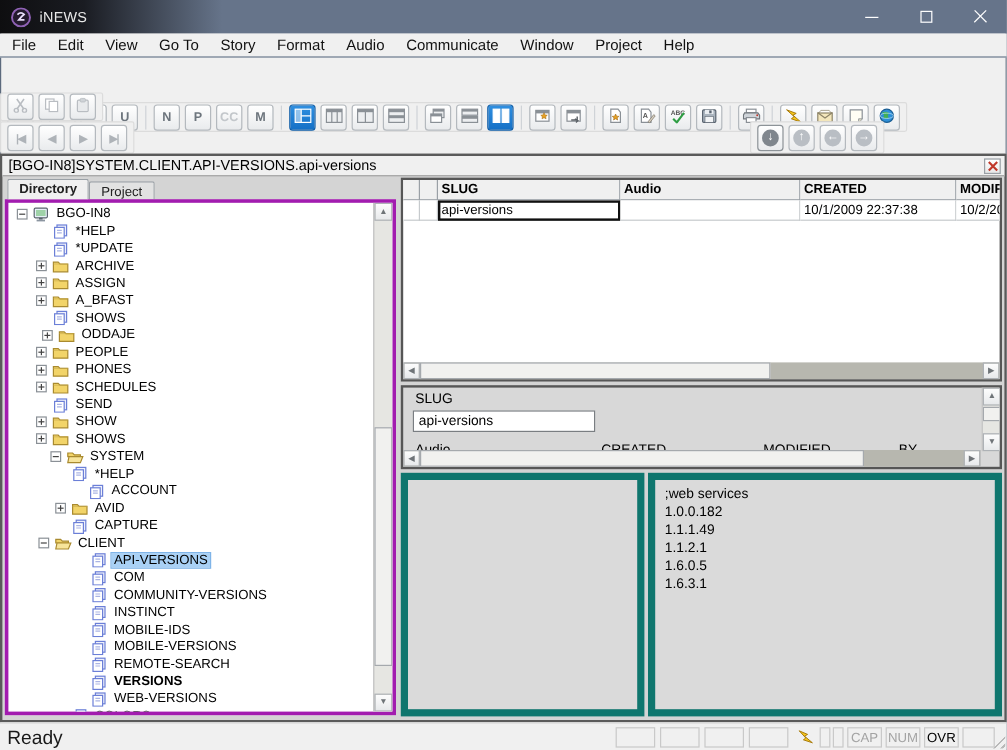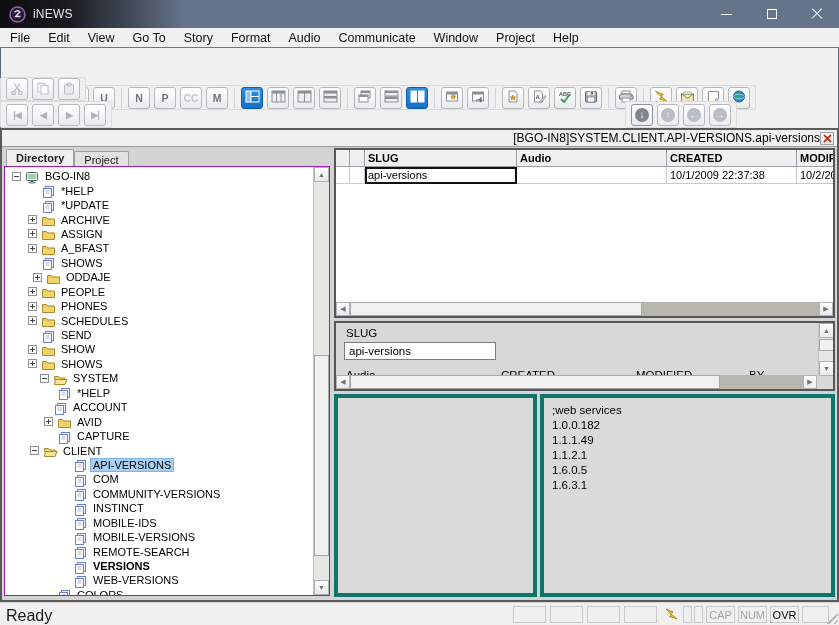--- a/index.html
+++ b/index.html
@@ -42,30 +42,30 @@
   .navglyph { font-size:9px; color:#aeb3b8; font-weight:bold; letter-spacing:-1px; }
   .roundbtn { width:22px; height:22px; border:1px solid #b4b9be; border-radius:3px; background:linear-gradient(#ffffff,#e9ebed); display:flex; align-items:center; justify-content:center; }
   .roundbtn.primary { border-color:#8d9398; }
   .circ { width:14px; height:14px; border-radius:50%; background:#b9bec4; color:#fff; font-size:10px; line-height:14px; text-align:center; font-weight:bold; }
   .circ.dark { background:#7f868d; }
   .arrowsbox { position:absolute; left:625px; top:0; }
 
   
   .docwin { position:absolute; left:0; top:128px; width:839px; height:474px; border:2px solid #5a5a5a; background:#d4d4d4; }
   .doctitle { height:17px; background:#f0f0f0; border-bottom:1px solid #9a9a9a; display:flex; align-items:center; padding:0 3px 0 5px; }
-  .doctitle .dtext { font-size:12px; color:#000; flex:1; white-space:nowrap; overflow:hidden;text-align:right; }
+  .doctitle .dtext { font-size:12px; color:#000; flex:1; white-space:nowrap; overflow:hidden; }
   .docclose { width:14px; height:13px; border:1px solid #9aa0a6; background:linear-gradient(#fff,#e8e8e8); display:flex; align-items:center; justify-content:center; }
   .docbody { position:relative; height:452px; }
 
   
   .leftpane { position:absolute; left:2px; top:1px; width:326px; height:448px; }
   .tabs { height:17px; display:flex; align-items:flex-end; padding-left:2px; position:relative; }
   .tab { font-size:11px; padding:2px 9px 1px; border:1px solid #9aa0a6; border-bottom:none; background:#e2e2e2; color:#222; border-radius:2px 2px 0 0; position:relative; top:1px; height:15px; }
   .tab.active { background:#f0f0f0; height:17px; top:1px; z-index:2; font-weight:bold; }
-  .tree { position:absolute; left:0; top:18px; right:0; bottom:0; background:#fff; border:1px solid #a21caf; overflow:hidden; }
+  .tree { position:absolute; left:0; top:18px; right:0; bottom:0; background:#fff; border:3px solid #a21caf; overflow:hidden; }
   .treeinner { position:absolute; left:1px; top:2px; right:17px; bottom:0; overflow:hidden; }
   .trow { height:14.45px; display:flex; align-items:center; white-space:nowrap; }
   .texp { width:9px; height:9px; min-width:9px; border:1px solid #8a9096; background:#fff; position:relative; margin-right:4px; }
   .texp:before { content:""; position:absolute; left:1px; top:3px; width:5px; height:1px; background:#444; }
   .texp.plus:after { content:""; position:absolute; left:3px; top:1px; width:1px; height:5px; background:#444; }
   .tspacer { width:13px; min-width:13px; }
   .ticon { width:15px; min-width:15px; height:13px; margin-right:3px; }
   .tlabel { font-size:11px; color:#000; padding:0 2px; }
   .trow.selected .tlabel { background:#a9d1f5; outline:1px solid #7fb4e8; }
 
@@ -84,21 +84,21 @@
   .hcell { height:17px; background:#f0f0f0; border-right:1px solid #9aa0a6; border-bottom:1px solid #9aa0a6; font-size:11px; font-weight:bold; color:#000; padding:2px 0 0 3px; overflow:hidden; white-space:nowrap; }
   .dcell { height:17px; background:#fff; border-right:1px solid #c6cacd; border-bottom:1px solid #c6cacd; font-size:11px; color:#000; padding:2px 0 0 3px; overflow:hidden; white-space:nowrap; }
   .dcell.selcell { outline:2px solid #101010; outline-offset:-2px; }
 
   .formpane { position:absolute; left:0; top:173px; right:0; height:70px; border:2px solid #565656; background:#d8d8d8; overflow:hidden; }
   .formlabel { position:absolute; font-size:11.5px; color:#000; }
   .slugin { position:absolute; left:8px; top:19px; width:152px; height:18px; border:1px solid #7a7e82; background:#fff; font-size:11.5px; padding:1px 4px; font-family:"Liberation Sans",sans-serif; }
   .formpane .vsb { width:15px; }
 
   .storyrow { position:absolute; left:0; top:246px; right:0; bottom:0; }
-  .storybox { position:absolute; top:0; bottom:0; border:4px solid #0f766e; background:#dadada; }
+  .storybox { position:absolute; top:0; bottom:0; border:6px solid #0f766e; background:#dadada; }
   .storyleft { left:0; width:203px; }
   .storyright { left:206px; right:0; padding:5px 8px; }
   .sline { font-size:11.5px; color:#000; line-height:15px; white-space:pre; }
 
   
   .statusbar { position:absolute; left:0; bottom:0; width:839px; height:23px; background:#f0f0f0; border-top:1px solid #d8d8d8; }
   .ready { position:absolute; left:6px; top:4px; font-size:16px; color:#1a1a1a; }
   .spanel { position:absolute; top:3px; height:17px; border:1px solid #c9c9c9; }
   .stoggle { font-size:11px; text-align:center; padding-top:2px; color:#a3a3a3; }
   .stoggle.on { color:#000; }
@@ -514,21 +514,21 @@
               <div class="trow" style="padding-left: 38px;">
                 <span class="tspacer"></span>
                 <span class="ticon"><svg width="14" height="13" viewBox="0 0 14 13">
                     <rect x="4.5" y="1.5" width="8" height="9" fill="#eef0fb" stroke="#6b7fd7"></rect>
                     <rect x="2.5" y="3.5" width="8" height="9" fill="#ffffff" stroke="#6b7fd7"></rect>
                     <line x1="4.5" y1="6" x2="8.5" y2="6" stroke="#aab4e4"></line>
                     <line x1="4.5" y1="8" x2="8.5" y2="8" stroke="#aab4e4"></line>
                   </svg></span>
                 <span class="tlabel">*HELP</span>
               </div>
-              <div class="trow" style="padding-left: 34px;">
+              <div class="trow" style="padding-left: 52px;">
                 <span class="tspacer"></span>
                 <span class="ticon"><svg width="14" height="13" viewBox="0 0 14 13">
                     <rect x="4.5" y="1.5" width="8" height="9" fill="#eef0fb" stroke="#6b7fd7"></rect>
                     <rect x="2.5" y="3.5" width="8" height="9" fill="#ffffff" stroke="#6b7fd7"></rect>
                     <line x1="4.5" y1="6" x2="8.5" y2="6" stroke="#aab4e4"></line>
                     <line x1="4.5" y1="8" x2="8.5" y2="8" stroke="#aab4e4"></line>
                   </svg></span>
                 <span class="tlabel">ACCOUNT</span>
               </div>
               <div class="trow" style="padding-left: 38px;">

